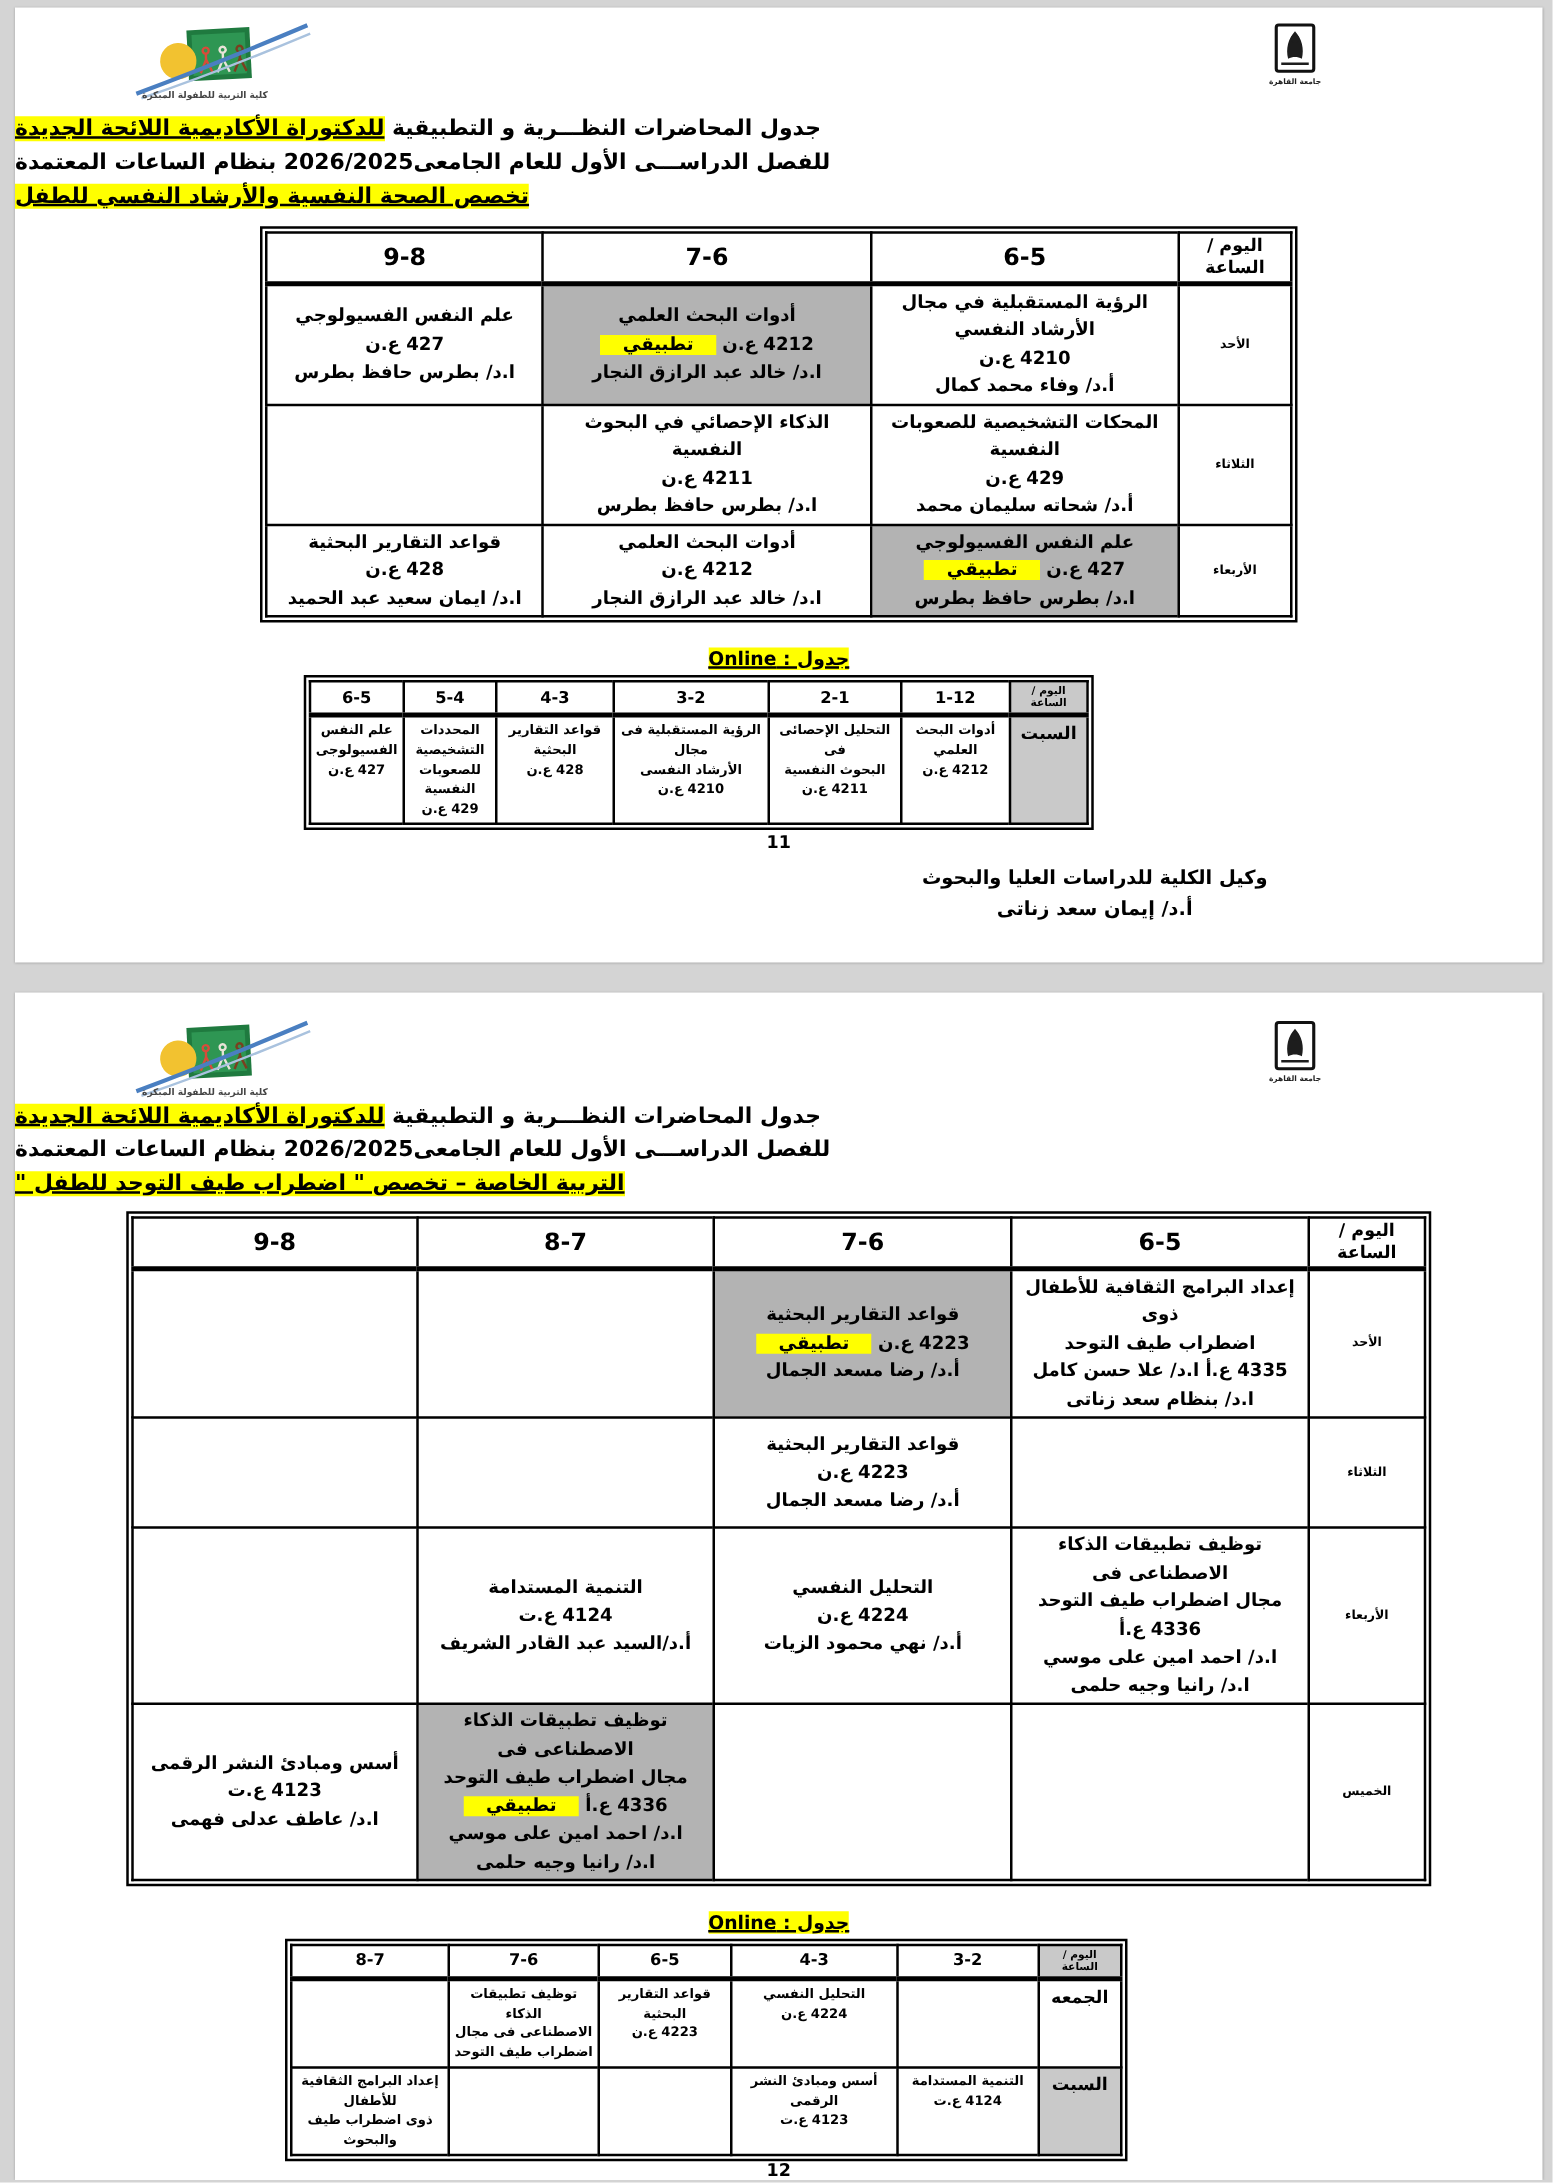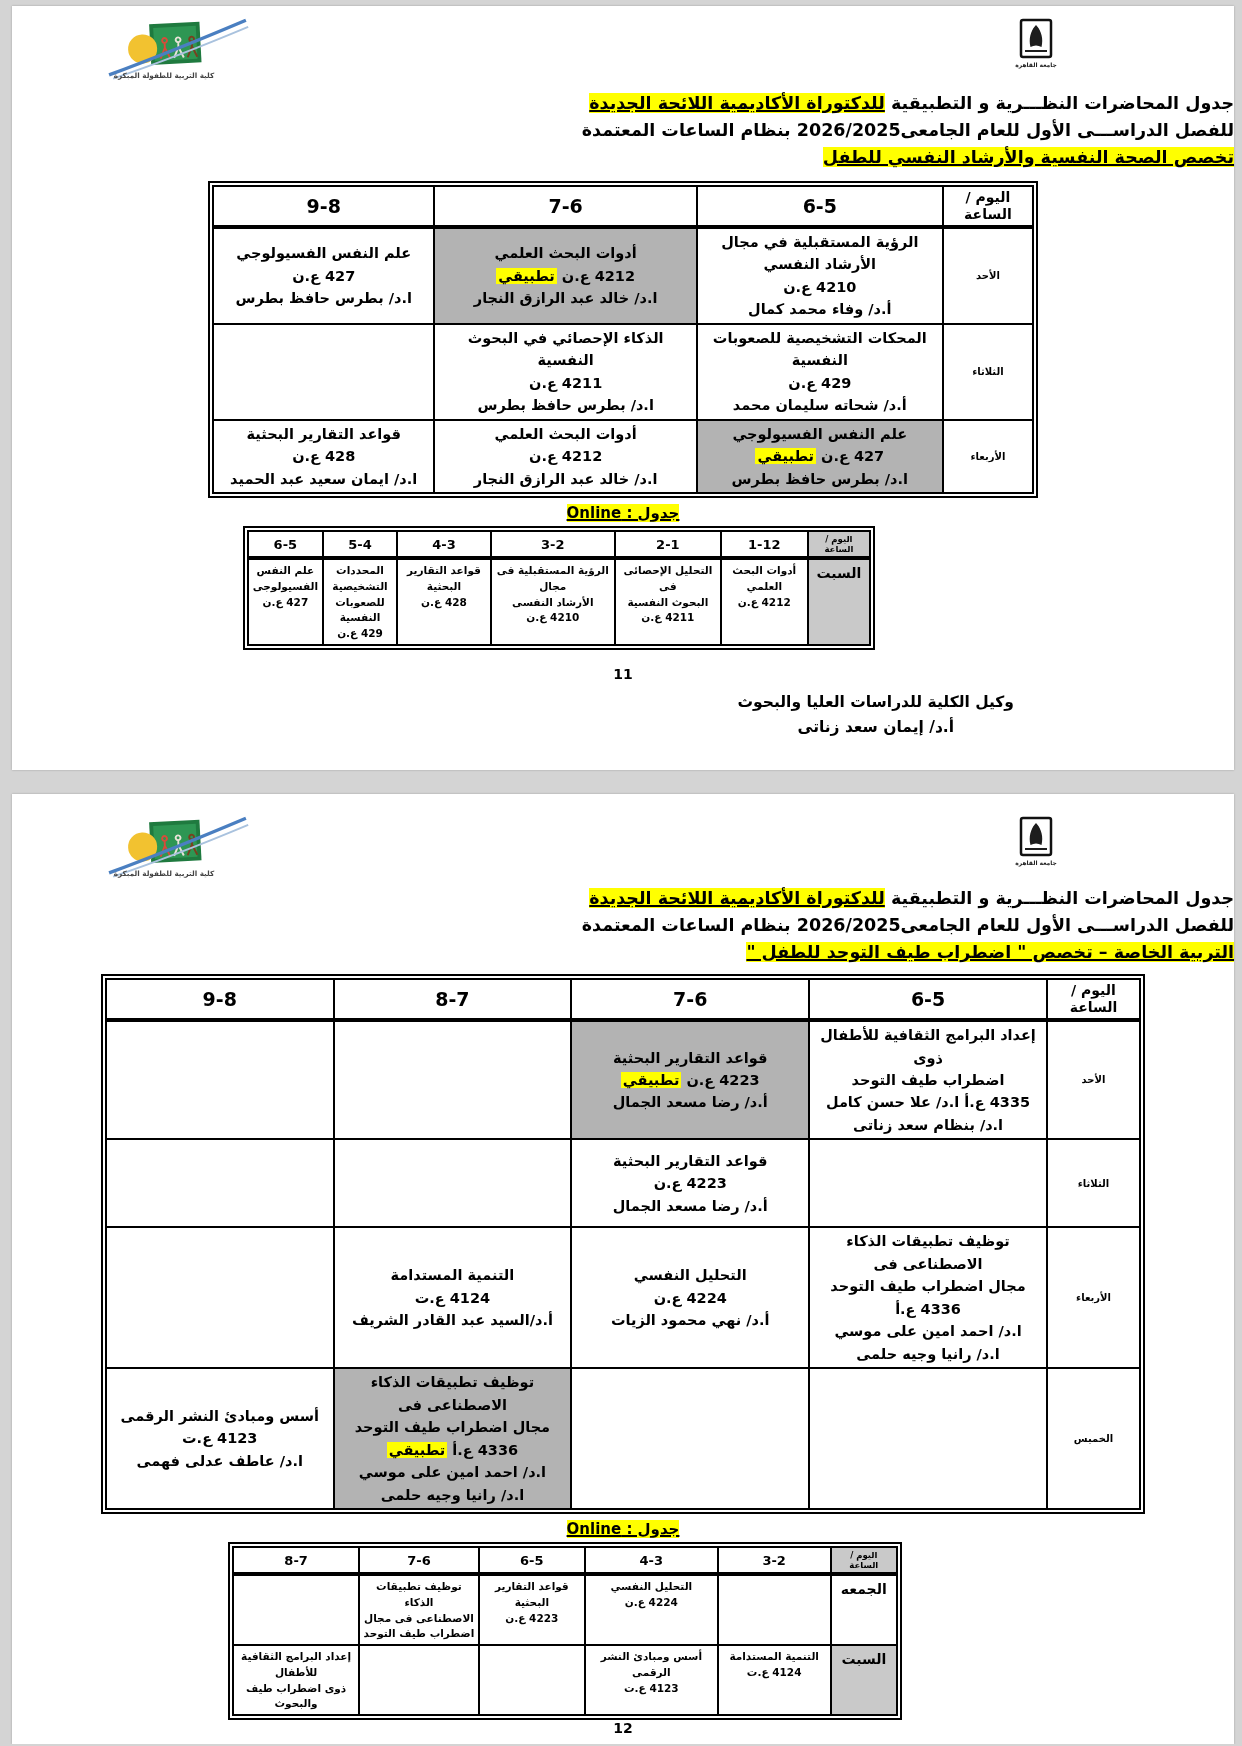--- a/index.html
+++ b/index.html
@@ -15,40 +15,40 @@
     background: #fff;
     width: 1222px;
     display: flex;
     flex-direction: column;
     box-shadow: 0 0 2px rgba(0,0,0,.25);
   }
   .page-1 { height: 764px; margin-bottom: 24px; }
   .page-2 { height: 950px; }
   .page-head { display: flex; justify-content: space-between; align-items: flex-start; padding: 12px 174px 0 88px; height: 84px; }
   .page-2 .page-head { padding-top: 22px; height: 96px; }
-  .title-block { text-align: right; direction: rtl; line-height: 27px; font-size: 17.5px; }
+  .title-block { text-align: left; direction: rtl; line-height: 27px; font-size: 17.5px; }
   .hl { background: #ffff00; text-decoration: underline; text-decoration-thickness: 2px; }
-  .yel { background: #ffff00; padding: 0 2px; }
+  .yel { background: #ffff00; padding: 0 18px; }
 
   .tbl-outer { border: 2px solid #000; padding: 2px; background: #fff; }
   table { border-collapse: collapse; width: 100%; table-layout: fixed; direction: rtl; }
   th, td { border: 2.5px solid #000; text-align: center; font-weight: bold; padding: 2px 3px; overflow: hidden; }
   thead th { border-bottom-width: 4px; }
 
   .main-wrap { width: 830px; margin: 10px auto 0; }
   .page-2 .main-wrap { width: 1044px; margin-top: 8px; }
   .sched th.slot-h { font-size: 19px; height: 38px; }
   .sched th.day-h { font-size: 14px; line-height: 17px; }
   .sched td { font-size: 14.5px; line-height: 1.55; height: 70px; vertical-align: middle; }
   .sched td.day { font-size: 10px; }
   .page-2 .sched td { height: 88px; }
   .graycell { background: #b3b3b3; }
   .gray-day { background: #c9c9c9; }
 
-  .online-block { margin-top: 6px; }
+  .online-block { margin-top: 20px; }
   .online-label { text-align: center; direction: rtl; font-size: 15px; margin-bottom: 4px; }
   .online th.slot-h { font-size: 13px; height: 22px; padding: 1px; }
   .online th.day-h { font-size: 8.5px; background: #c9c9c9; line-height: 10px; }
   .online td { font-size: 10.5px; line-height: 1.5; vertical-align: top; height: 46px; padding-top: 3px; }
   .online td.day { font-size: 14px; }
   .ow-1 { width: 632px; margin-left: 231px; }
   .ow-2 { width: 674px; margin-left: 216px; }
 
   .spacer { flex: 1; }
   .pagenum { text-align: center; font-size: 14px; margin-bottom: 8px; }

